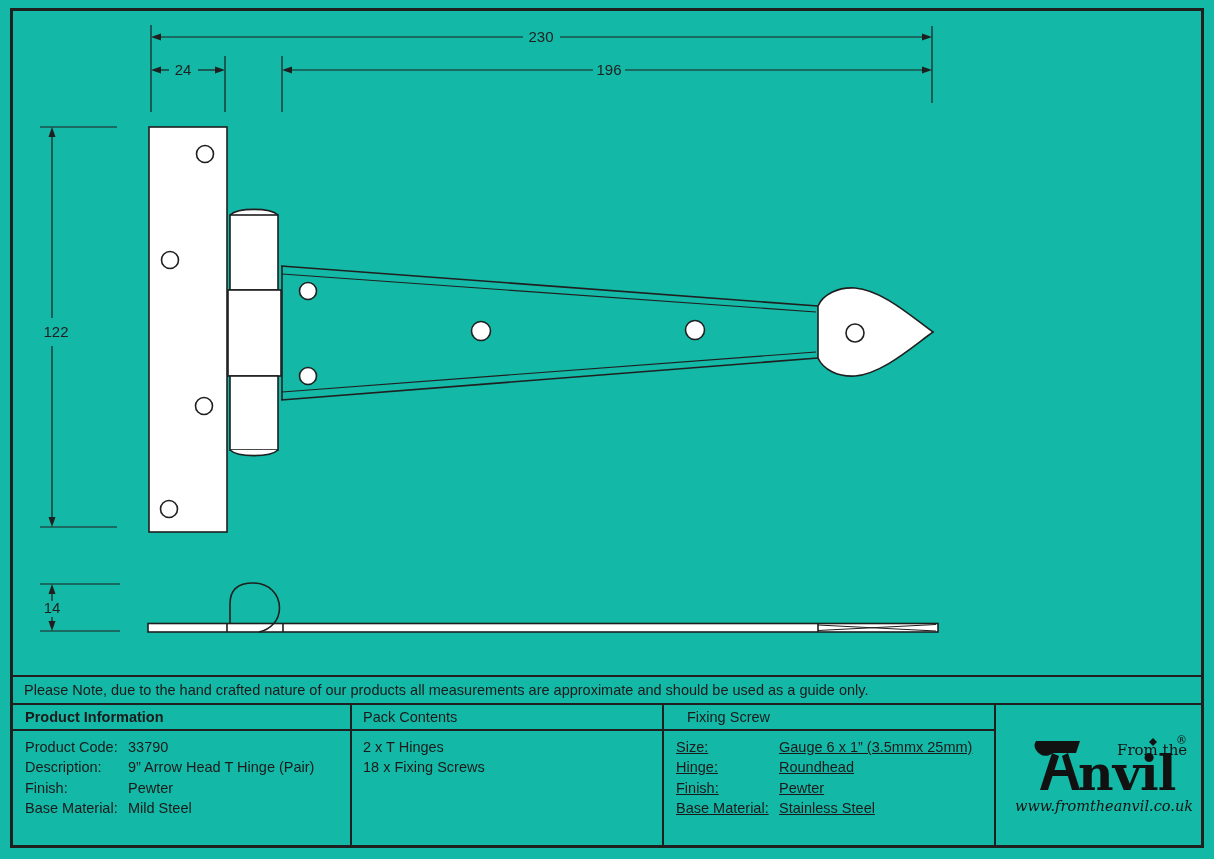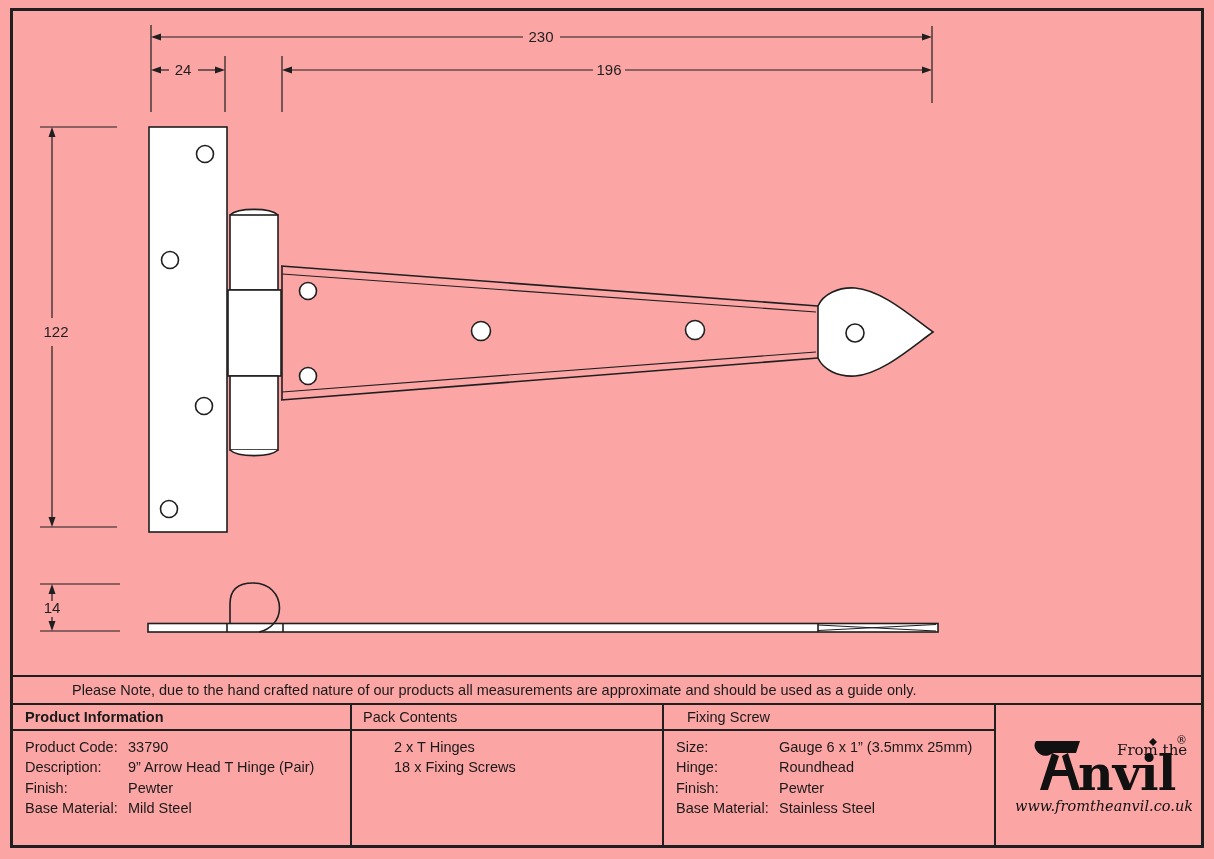--- a/index.html
+++ b/index.html
@@ -1,23 +1,23 @@
 <!DOCTYPE html>
 <html><head>
 <meta charset="utf-8">
 <style>
   html,body{margin:0;padding:0;background:#ffffff;}
   .sheet{
-    position:relative;width:1214px;height:859px;background:#fca5a5;
+    position:relative;width:1214px;height:859px;background:#14b8a6;
     font-family:"Liberation Sans",sans-serif;color:#1a1a1a;overflow:hidden;
   }
   #drawing-svg{position:absolute;left:0;top:0;}
   .svg-dim-text{font-family:"Liberation Sans",sans-serif;font-size:15px;fill:#1f1f1f;}
   .txt{position:absolute;white-space:nowrap;}
-  .note-text{left:24px;top:676px;height:21px;line-height:28px;font-size:14.5px;margin-left:48px;}
+  .note-text{left:24px;top:676px;height:21px;line-height:28px;font-size:14.5px;}
   .col-header{top:704px;height:26px;line-height:26px;font-size:14.5px;}
   .cell-rows{position:absolute;top:737px;font-size:14.5px;line-height:20.3px;}
   .trow{display:flex;align-items:center;}
   .tlabel{display:inline-block;width:103px;flex:0 0 103px;}
   .logo-wrap{position:absolute;left:1016px;top:726px;width:176px;height:96px;}
 </style>
 </head>
 <body>
 
 <div class="sheet">
@@ -147,26 +147,26 @@
     <div class="trow">
       <span class="tlabel">Finish:</span>
       <span>Pewter</span>
     </div>
     <div class="trow">
       <span class="tlabel">Base Material:</span>
       <span>Mild Steel</span>
     </div>
   </div>
 
-  <div class="cell-rows" style="left:363px;margin-left:31px;">
+  <div class="cell-rows" style="left:363px;">
     <div>2 x T Hinges</div>
     <div>18 x Fixing Screws</div>
   </div>
 
-  <div class="cell-rows" style="left:676px;">
+  <div class="cell-rows" style="left:676px;text-decoration:underline;">
     <div class="trow">
       <span class="tlabel">Size:</span>
       <span>Gauge 6 x 1” (3.5mmx 25mm)</span>
     </div>
     <div class="trow">
       <span class="tlabel">Hinge:</span>
       <span>Roundhead</span>
     </div>
     <div class="trow">
       <span class="tlabel">Finish:</span>

